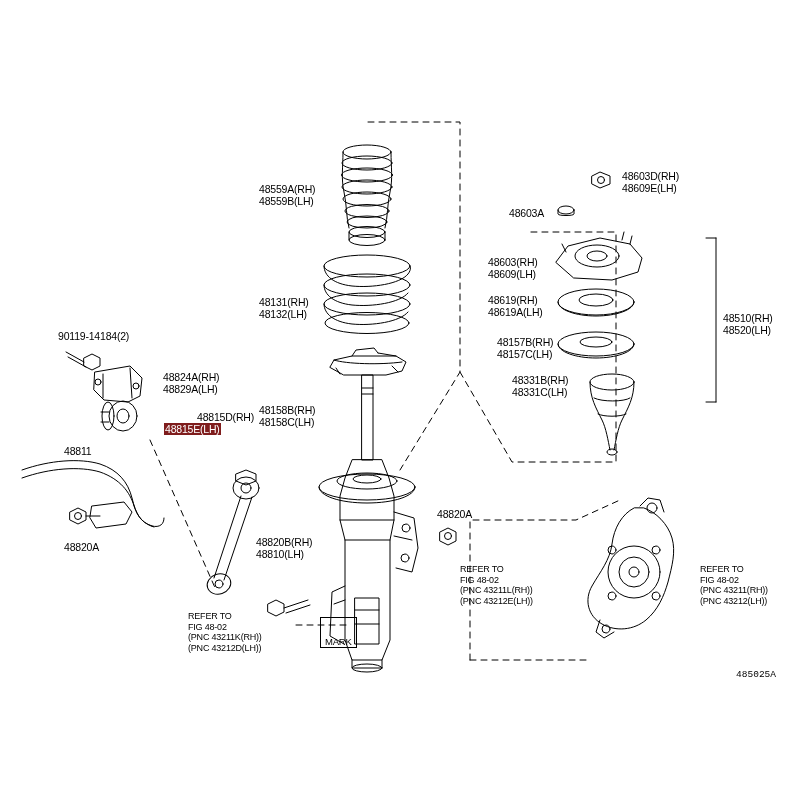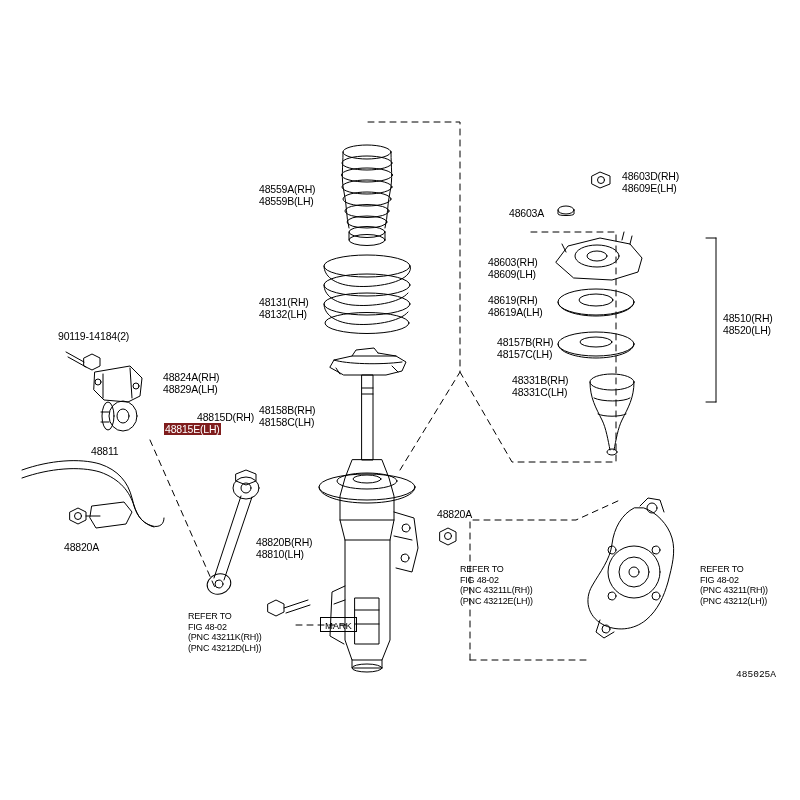--- a/index.html
+++ b/index.html
@@ -33,21 +33,21 @@
     font-size: 9px;
     line-height: 10.5px;
   }
   .hl {
     background: #7f1d1d;
     color: #ffffff;
     padding: 0 1px;
   }
   .boxed {
     border: 1px solid #000000;
-    padding: 2px 4px 0 4px;
+    padding: 18px 4px 0 4px;
     font-size: 9.5px;
     line-height: 11px;
   }
   .figid {
     position: absolute;
     right: 24px;
     bottom: 120px;
     font-size: 9.5px;
     color: #000000;
     font-family: "Liberation Mono", "DejaVu Sans Mono", monospace;
@@ -273,21 +273,21 @@
 
   <div class="lbl" style="left:58px; top:330px;">90119-14184(2)</div>
 
   <div class="lbl" style="left:163px; top:371px;">48824A(RH)
 48829A(LH)</div>
 
   <div class="lbl" style="left:172px; top:411px;margin-left:25px;">48815D(RH)</div>
 
   <div class="lbl" style="left:164px; top:423px;"><span class="hl">48815E(LH)</span></div>
 
-  <div class="lbl" style="left:64px; top:445px;margin-left:27px;">48811</div>
+  <div class="lbl" style="left:64px; top:445px;">48811</div>
 
   <div class="lbl" style="left:64px; top:541px;">48820A</div>
 
   <div class="lbl" style="left:256px; top:536px;">48820B(RH)
 48810(LH)</div>
 
   <div class="lbl" style="left:437px; top:508px;">48820A</div>
 
   <div class="lbl" style="left:622px; top:170px;">48603D(RH)
 48609E(LH)</div>

